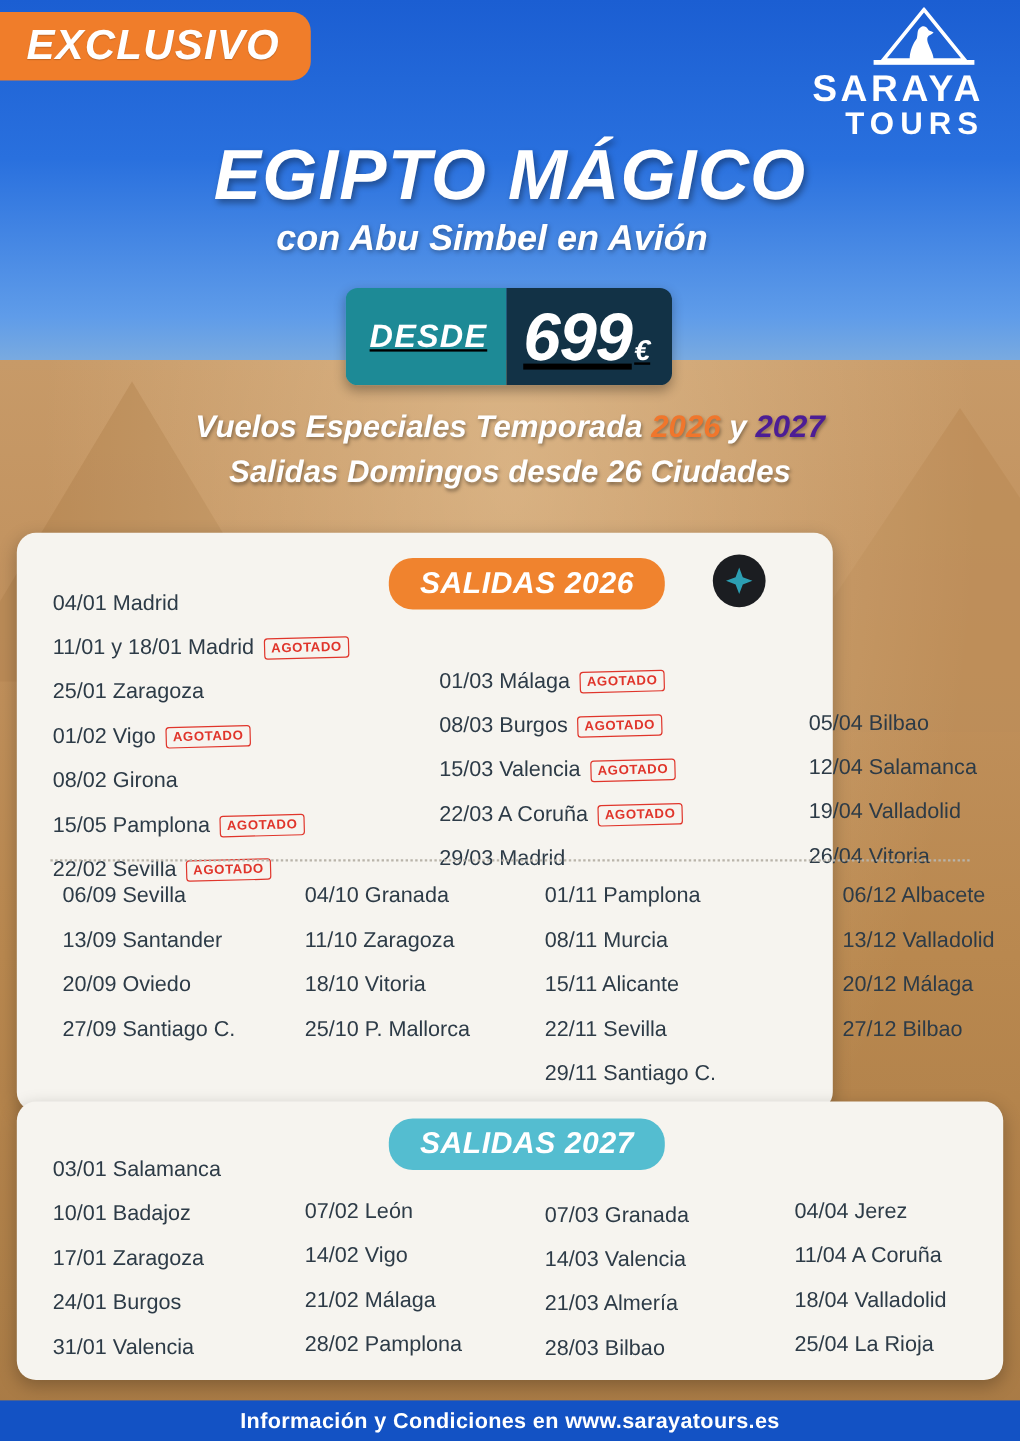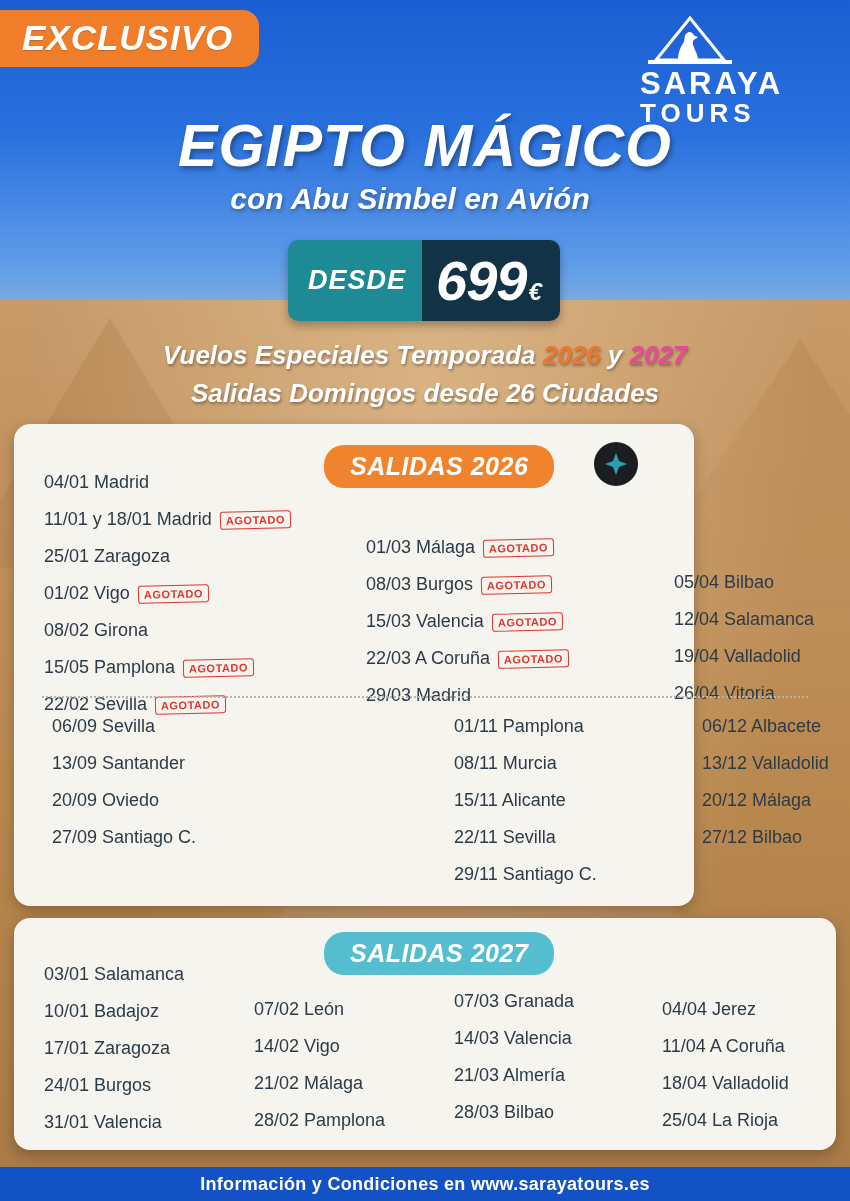--- a/index.html
+++ b/index.html
@@ -55,22 +55,22 @@
     background: #f07d2a;
     color: #fff;
     font-size: 35px; font-weight: bold; font-style: italic;
     letter-spacing: 1px;
     padding: 8px 26px 9px 22px;
     border-radius: 0 16px 16px 0;
     text-shadow: 0 1px 1px rgba(0,0,0,.2);
   }
   
   .logo {
-    position: absolute; right: 30px; top: 16px;
-    width: 180px; text-align: left; color: #fff;
+    position: absolute; right: 30px; top: 6px;
+    width: 180px; text-align: right; color: #fff;
   }
   .logo-mark { height: 52px; }
   .logo-name {
     font-size: 31px; font-weight: bold; letter-spacing: 3px; line-height: 1.02;
   }
   .logo-sub {
     font-size: 26px; font-weight: bold; letter-spacing: 5px; line-height: 1.05;
   }
   
   .title {
@@ -82,20 +82,21 @@
   .subtitle {
     position: absolute; left: 0; top: 182px; width: 820px; text-align: center;
     color: #fff; font-size: 30px; font-weight: bold; font-style: italic;
     text-shadow: 1px 2px 4px rgba(0,0,0,.35);
   }
   
   .price-box {
     position: absolute; left: 288px; top: 240px;
     display: flex; align-items: stretch; border-radius: 10px; overflow: hidden;
     box-shadow: 0 4px 10px rgba(0,0,0,.3);
+    text-decoration: underline;
   }
   .price-desde {
     background: #1d8a96; color: #fff; font-size: 27px; font-weight: bold;
     font-style: italic; letter-spacing: 1px;
     padding: 22px 16px 22px 20px; display:flex; align-items:center;
   }
   .price-amount {
     background: #123246; color: #fff;
     padding: 8px 18px 8px 14px; display: flex; align-items: baseline;
   }
@@ -103,29 +104,29 @@
   .price-cur { font-size: 24px; font-weight: bold; font-style: italic; margin-left: 2px;}
   
   .season {
     position: absolute; left: 0; width: 850px; text-align: center;
     color: #fff; font-size: 26px; font-weight: bold; font-style: italic;
     text-shadow: 1px 2px 3px rgba(0,0,0,.35);
   }
   .season-1 { top: 340px; }
   .season-2 { top: 378px; }
   .y26 { color: #f0762c; }
-  .y27 { color: #ec4899; }
+  .y27 { color: #4c1d95; }
   
   .panel {
     position: absolute;
     background: #f6f4ef;
     border-radius: 16px;
     box-shadow: 0 5px 14px rgba(0,0,0,.25);
   }
-  .panel-2026 { left: 14px; top: 424px; width: 680px; height: 482px; }
+  .panel-2026 { left: 14px; top: 444px; width: 680px; height: 482px; }
   .panel-2027 { left: 14px; top: 918px; width: 822px; height: 232px; }
 
   .pill {
     position: absolute;
     color: #fff; font-size: 25px; font-weight: bold; font-style: italic;
     border-radius: 20px; padding: 7px 26px; letter-spacing: .5px;
   }
   .pill-2026 { background: #f0832e; left: 310px; top: 21px; }
   .pill-2027 { background: #54bdd0; left: 310px; top: 14px; }
 
@@ -274,20 +275,34 @@
       <div class="date-row">
         <span>13/09 Santander</span>
       </div>
       <div class="date-row">
         <span>20/09 Oviedo</span>
       </div>
       <div class="date-row">
         <span>27/09 Santiago C.</span>
       </div>
     </div>
+  <div class="dates" style="left:240px; top:292px;">
+      <div class="date-row">
+        <span>04/10 Granada</span>
+      </div>
+      <div class="date-row">
+        <span>11/10 Zaragoza</span>
+      </div>
+      <div class="date-row">
+        <span>18/10 Vitoria</span>
+      </div>
+      <div class="date-row">
+        <span>25/10 P. Mallorca</span>
+      </div>
+    </div>
   <div class="dates" style="left:440px; top:292px;">
       <div class="date-row">
         <span>01/11 Pamplona</span>
       </div>
       <div class="date-row">
         <span>08/11 Murcia</span>
       </div>
       <div class="date-row">
         <span>15/11 Alicante</span>
       </div>
@@ -340,21 +355,21 @@
       <div class="date-row">
         <span>14/02 Vigo</span>
       </div>
       <div class="date-row">
         <span>21/02 Málaga</span>
       </div>
       <div class="date-row">
         <span>28/02 Pamplona</span>
       </div>
     </div>
-  <div class="dates" style="left:440px; top:73px;">
+  <div class="dates" style="left:440px; top:84px;">
       <div class="date-row">
         <span>07/03 Granada</span>
       </div>
       <div class="date-row">
         <span>14/03 Valencia</span>
       </div>
       <div class="date-row">
         <span>21/03 Almería</span>
       </div>
       <div class="date-row">

